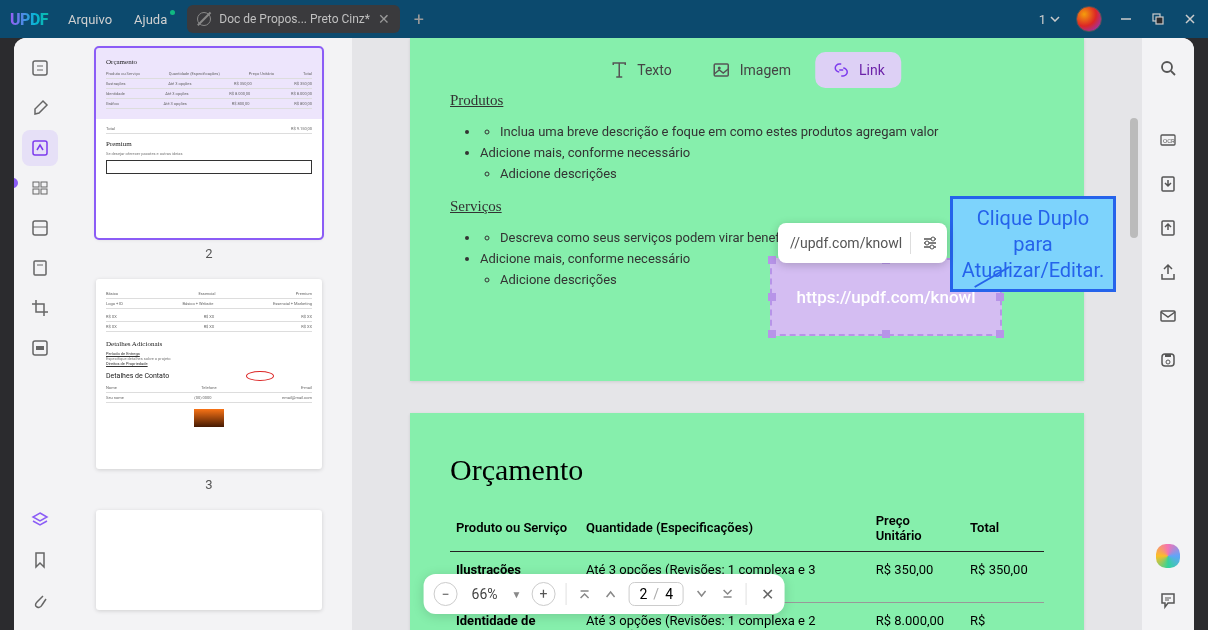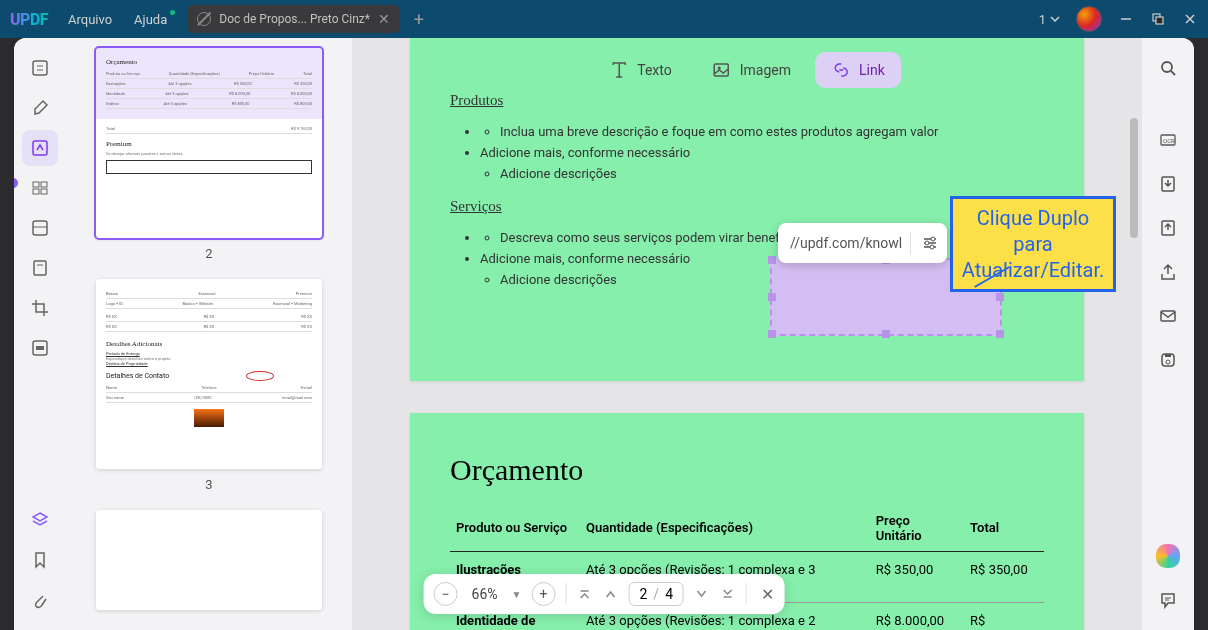--- a/index.html
+++ b/index.html
@@ -60,21 +60,21 @@
 .link-handle { position: absolute; width: 8px; height: 8px; background: #b794e8; }
 .lh1 { top: -4px; left: -4px; } .lh2 { top: -4px; left: calc(50% - 4px); } .lh3 { top: -4px; right: -4px; }
 .lh4 { top: calc(50% - 4px); left: -4px; } .lh5 { top: calc(50% - 4px); right: -4px; }
 .lh6 { bottom: -4px; left: -4px; } .lh7 { bottom: -4px; left: calc(50% - 4px); } .lh8 { bottom: -4px; right: -4px; }
 
 .link-input-bar { position: absolute; top: 185px; right: 195px; background: #fff; border-radius: 8px; box-shadow: 0 2px 10px rgba(0,0,0,0.2); display: flex; align-items: center; height: 40px; padding: 0 6px 0 12px; gap: 8px; z-index: 20; }
 .link-input-bar input { border: none; outline: none; font-size: 14px; width: 112px; color: #555; }
 .link-sep { width: 1px; height: 22px; background: #ddd; }
 .filter-icon { width: 22px; height: 22px; cursor: pointer; display:flex; align-items:center; justify-content:center; color:#555; }
 
-.callout { position: absolute; top: 158px; right: 26px; border: 3px solid #2563eb; background: #fde047; padding: 6px 6px; font-size: 20px; color: #2563eb; text-align: center; line-height: 1.3; font-family: Georgia, serif; width: 166px; margin-left: 42px; }
+.callout { position: absolute; top: 158px; right: 26px; border: 3px solid #2563eb; background: #7dd3fc; padding: 6px 6px; font-size: 20px; color: #2563eb; text-align: center; line-height: 1.3; font-family: Georgia, serif; width: 166px; margin-left: 42px; }
 .callout-line { position: absolute; top: 238px; right: 130px; width: 40px; height: 2px; background: #2563eb; transform: rotate(-30deg); }
 
 .budget-title { font-family: Georgia, serif; font-size: 30px; margin: 20px 0 18px 0; }
 .budget-table { width: 100%; border-collapse: collapse; font-size: 13px; }
 .budget-table th { text-align: left; font-weight: 600; padding: 8px 6px; border-bottom: 1px solid #222; }
 .budget-table td { padding: 10px 6px; border-bottom: 1px solid #999; vertical-align: top; }
 .budget-table td:first-child { font-weight: 700; }
 
 .scrollbar-v { position: absolute; right: 4px; top: 80px; width: 8px; height: 120px; background: #bbb; border-radius: 4px; }
 
@@ -386,20 +386,21 @@
               <td>Até 3 opções (Revisões: 1 complexa e 2 simples)</td>
               <td>R$ 8.000,00</td>
               <td>R$ 8.000,00</td>
           </tr>
 
         </tbody>
       </table>
     </div>
 
     <div class="link-overlay">
+      <span>https://updf.com/knowl</span>
       <div class="link-handle lh1"></div>
       <div class="link-handle lh2"></div>
       <div class="link-handle lh3"></div>
       <div class="link-handle lh4"></div>
       <div class="link-handle lh5"></div>
       <div class="link-handle lh6"></div>
       <div class="link-handle lh7"></div>
       <div class="link-handle lh8"></div>
     </div>
 

